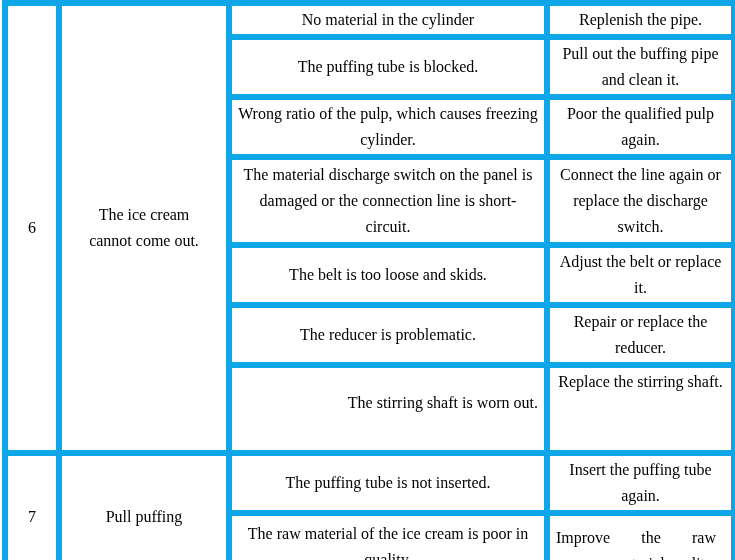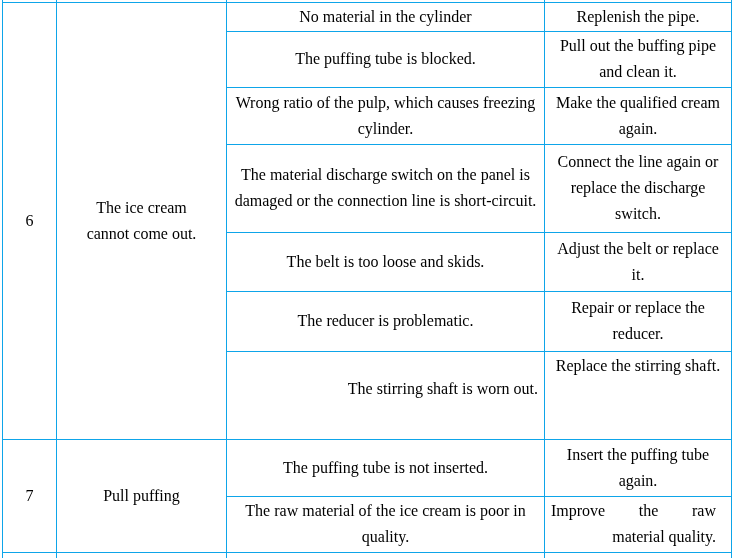--- a/index.html
+++ b/index.html
@@ -18,21 +18,21 @@
   }
   table.troubleshoot {
     position: absolute;
     left: 2px;
     top: 0;
     width: 729px;
     border-collapse: collapse;
     table-layout: fixed;
   }
   td {
-    border: 1px solid #0ea5e9;
+    border: 6px solid #0ea5e9;
     font-size: 16px;
     line-height: 26px;
     text-align: center;
     vertical-align: middle;
     padding: 1px 6px;
     color: #000000;
     overflow: hidden;
     word-wrap: break-word;
   }
   tr.cut-top td {
@@ -56,20 +56,21 @@
     padding-bottom: 14px;
     text-align: right;
   }
   td.sol-left {
     text-align: left;
     padding: 1px 15px 1px 6px;
   }
   .jline {
     text-align: justify;
     text-align-last: justify;
+    margin-top: 8px;
   }
   .lline {
     text-align: right;
   }
 </style>
 </head>
 <body>
 
 <div class="page">
   <table class="troubleshoot">
@@ -91,21 +92,21 @@
           <td class="problem" rowspan="7">The ice cream cannot come out.</td>
           <td class="cause">No material in the cylinder</td>
           <td class="solution">Replenish the pipe.</td>
         </tr>
         <tr style="height: 56px; padding-left: 32px;">
           <td class="cause">The puffing tube is blocked.</td>
           <td class="solution">Pull out the buffing pipe and clean it.</td>
         </tr>
         <tr style="height: 57px;">
           <td class="cause">Wrong ratio of the pulp, which causes freezing cylinder.</td>
-          <td class="solution">Make the qualified cream again.</td>
+          <td class="solution">Poor the qualified pulp again.</td>
         </tr>
         <tr style="height: 88px;">
           <td class="cause">The material discharge switch on the panel is damaged or the connection line is short-circuit.</td>
           <td class="solution">Connect the line again or replace the discharge switch.</td>
         </tr>
         <tr style="height: 59px;">
           <td class="cause">The belt is too loose and skids.</td>
           <td class="solution">Adjust the belt or replace it.</td>
         </tr>
         <tr style="height: 60px; font-family: Liberation Serif, serif;">

